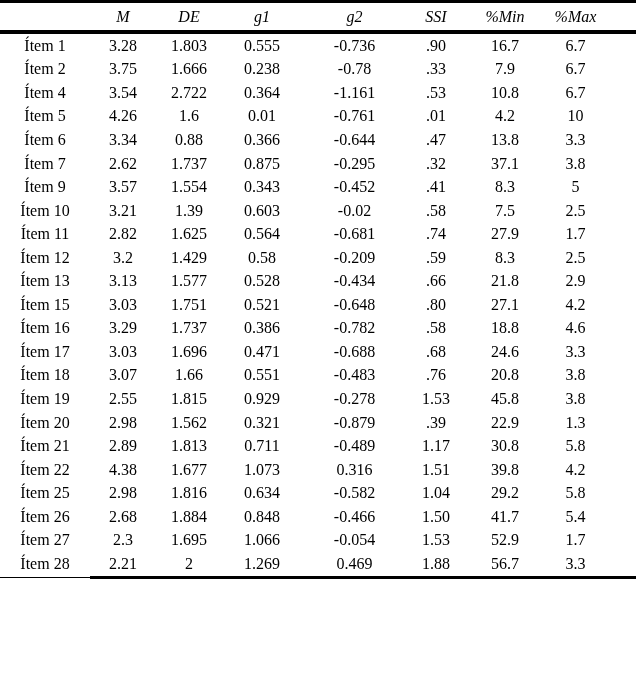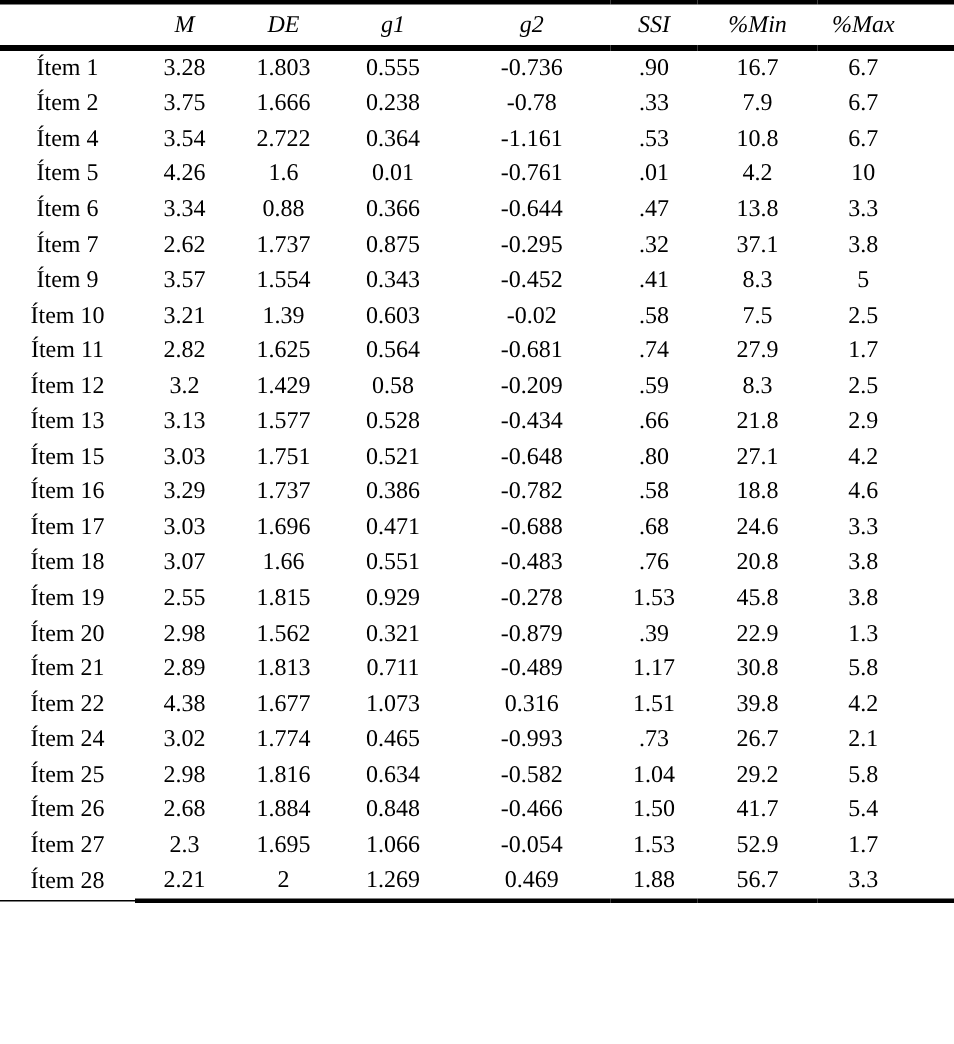--- a/index.html
+++ b/index.html
@@ -264,30 +264,20 @@
         <td>Ítem 22</td>
         <td>4.38</td>
         <td>1.677</td>
         <td>1.073</td>
         <td>0.316</td>
         <td>1.51</td>
         <td>39.8</td>
         <td>4.2</td>
       </tr>
       <tr>
-        <td>Ítem 24</td>
-        <td>3.02</td>
-        <td>1.774</td>
-        <td>0.465</td>
-        <td>-0.993</td>
-        <td>.73</td>
-        <td>26.7</td>
-        <td>2.1</td>
-      </tr>
-      <tr>
         <td>Ítem 25</td>
         <td>2.98</td>
         <td>1.816</td>
         <td>0.634</td>
         <td>-0.582</td>
         <td>1.04</td>
         <td>29.2</td>
         <td>5.8</td>
       </tr>
       <tr>

